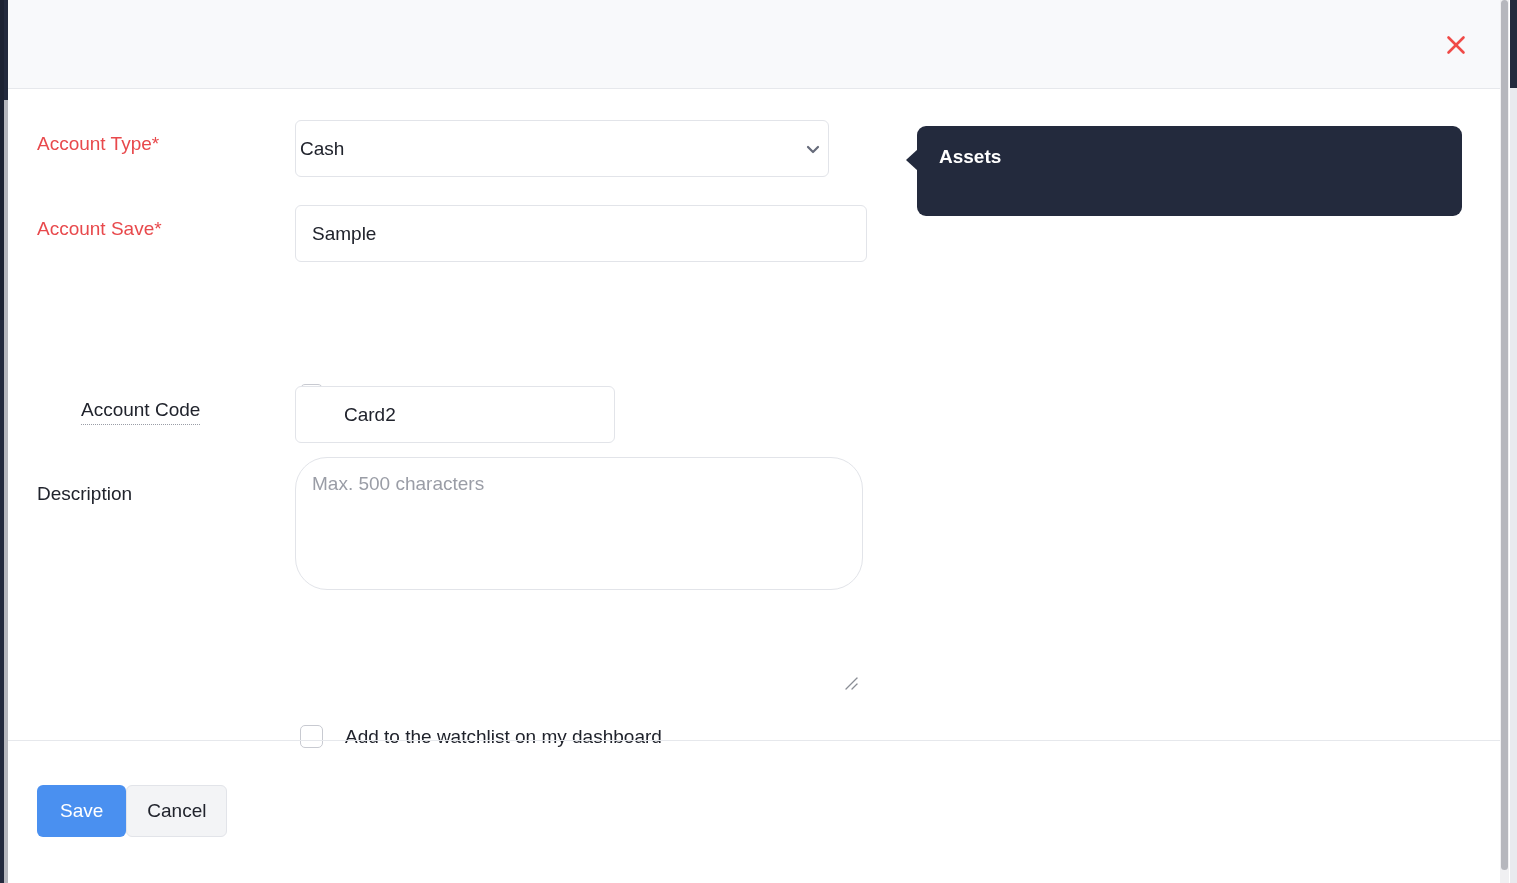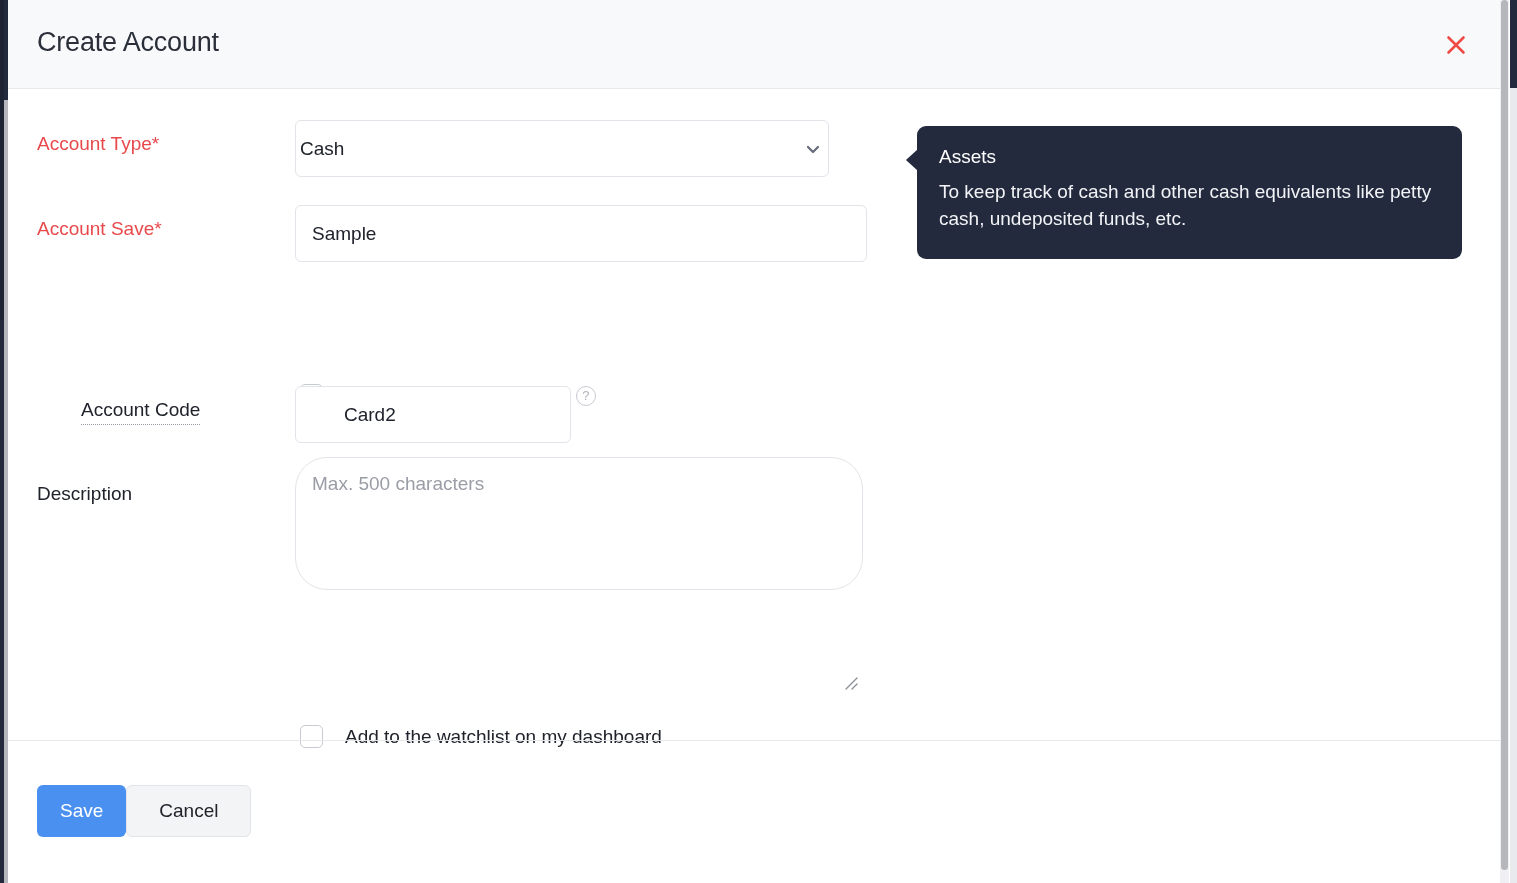--- a/index.html
+++ b/index.html
@@ -144,21 +144,21 @@
     width: 22px; height: 22px;
     display: flex; align-items: center; justify-content: center;
   }
 
   .text-field {
     width: 572px;
     height: 57px;
     padding: 0 16px;
     outline: none;
   }
-  .text-field.short { width: 276px; padding-left: 48px; }
+  .text-field.short { width: 320px; padding-left: 48px; }
 
   .textarea-field {
     left: 287px;
     width: 568px;
     height: 133px;
     padding: 13px 16px;
     outline: none;
     resize: none;
     line-height: 1.35;
   }
@@ -216,22 +216,22 @@
     content: "";
     position: absolute;
     left: -11px; top: 23px;
     width: 0; height: 0;
     border-top: 11px solid transparent;
     border-bottom: 11px solid transparent;
     border-right: 12px solid #232a3d;
   }
   .tooltip-title {
     font-size: 19px;
-    font-weight: normal;
-    margin-bottom: 11px;
+    font-weight: bold;
+    margin-bottom: 22px;
   }
   .tooltip-body {
     font-size: 19px;
     line-height: 1.42;
     color: #f2f3f6;
   }
 
   
   .modal-footer {
     position: relative;
@@ -254,37 +254,36 @@
   }
   .btn-save {
     background: #4a90f0;
     color: #ffffff;
     padding: 0 22px;
   }
   .btn-cancel {
     background: #f3f4f6;
     color: #20232c;
     border: 1px solid #e2e4e9;
-    padding: 0 32px;
+    padding: 0 20px;
   }
 </style>
 </head>
 <body>
 
 <div id="root">
 
   <div class="page-right-gutter"></div>
   <div class="page-sidebar-sliver"></div>
   <div class="page-sidebar-sliver-2"></div>
   <div class="page-topright-sliver"></div>
 
   <div class="modal">
 
     <div class="modal-header">
-      <div class="modal-title">Create Account</div>
       <button class="close-btn">
         <span>
           <svg width="24" height="24" viewBox="0 0 24 24" fill="none" stroke="#f04a47" stroke-width="2.6" stroke-linecap="round">
             <line x1="4.5" y1="4.5" x2="19.5" y2="19.5"></line>
             <line x1="19.5" y1="4.5" x2="4.5" y2="19.5"></line>
           </svg>
         </span>
       </button>
     </div>
 
@@ -321,21 +320,20 @@
         </svg>
       </span>
 
       <div class="check-row" style="left:292px; top:636px;">
         <div class="checkbox"></div>
         <span class="check-label">Add to the watchlist on my dashboard</span>
       </div>
 
       <div class="tooltip" style="top:37px;">
         <div class="tooltip-title">Assets</div>
-        <div class="tooltip-body">To keep track of cash and other cash equivalents like petty cash, undeposited funds, etc.</div>
       </div>
 
     </div>
 
     <div class="modal-footer">
       <div class="footer-buttons">
         <button class="btn btn-save">Save</button>
         <button class="btn btn-cancel">Cancel</button>
       </div>
     </div>

